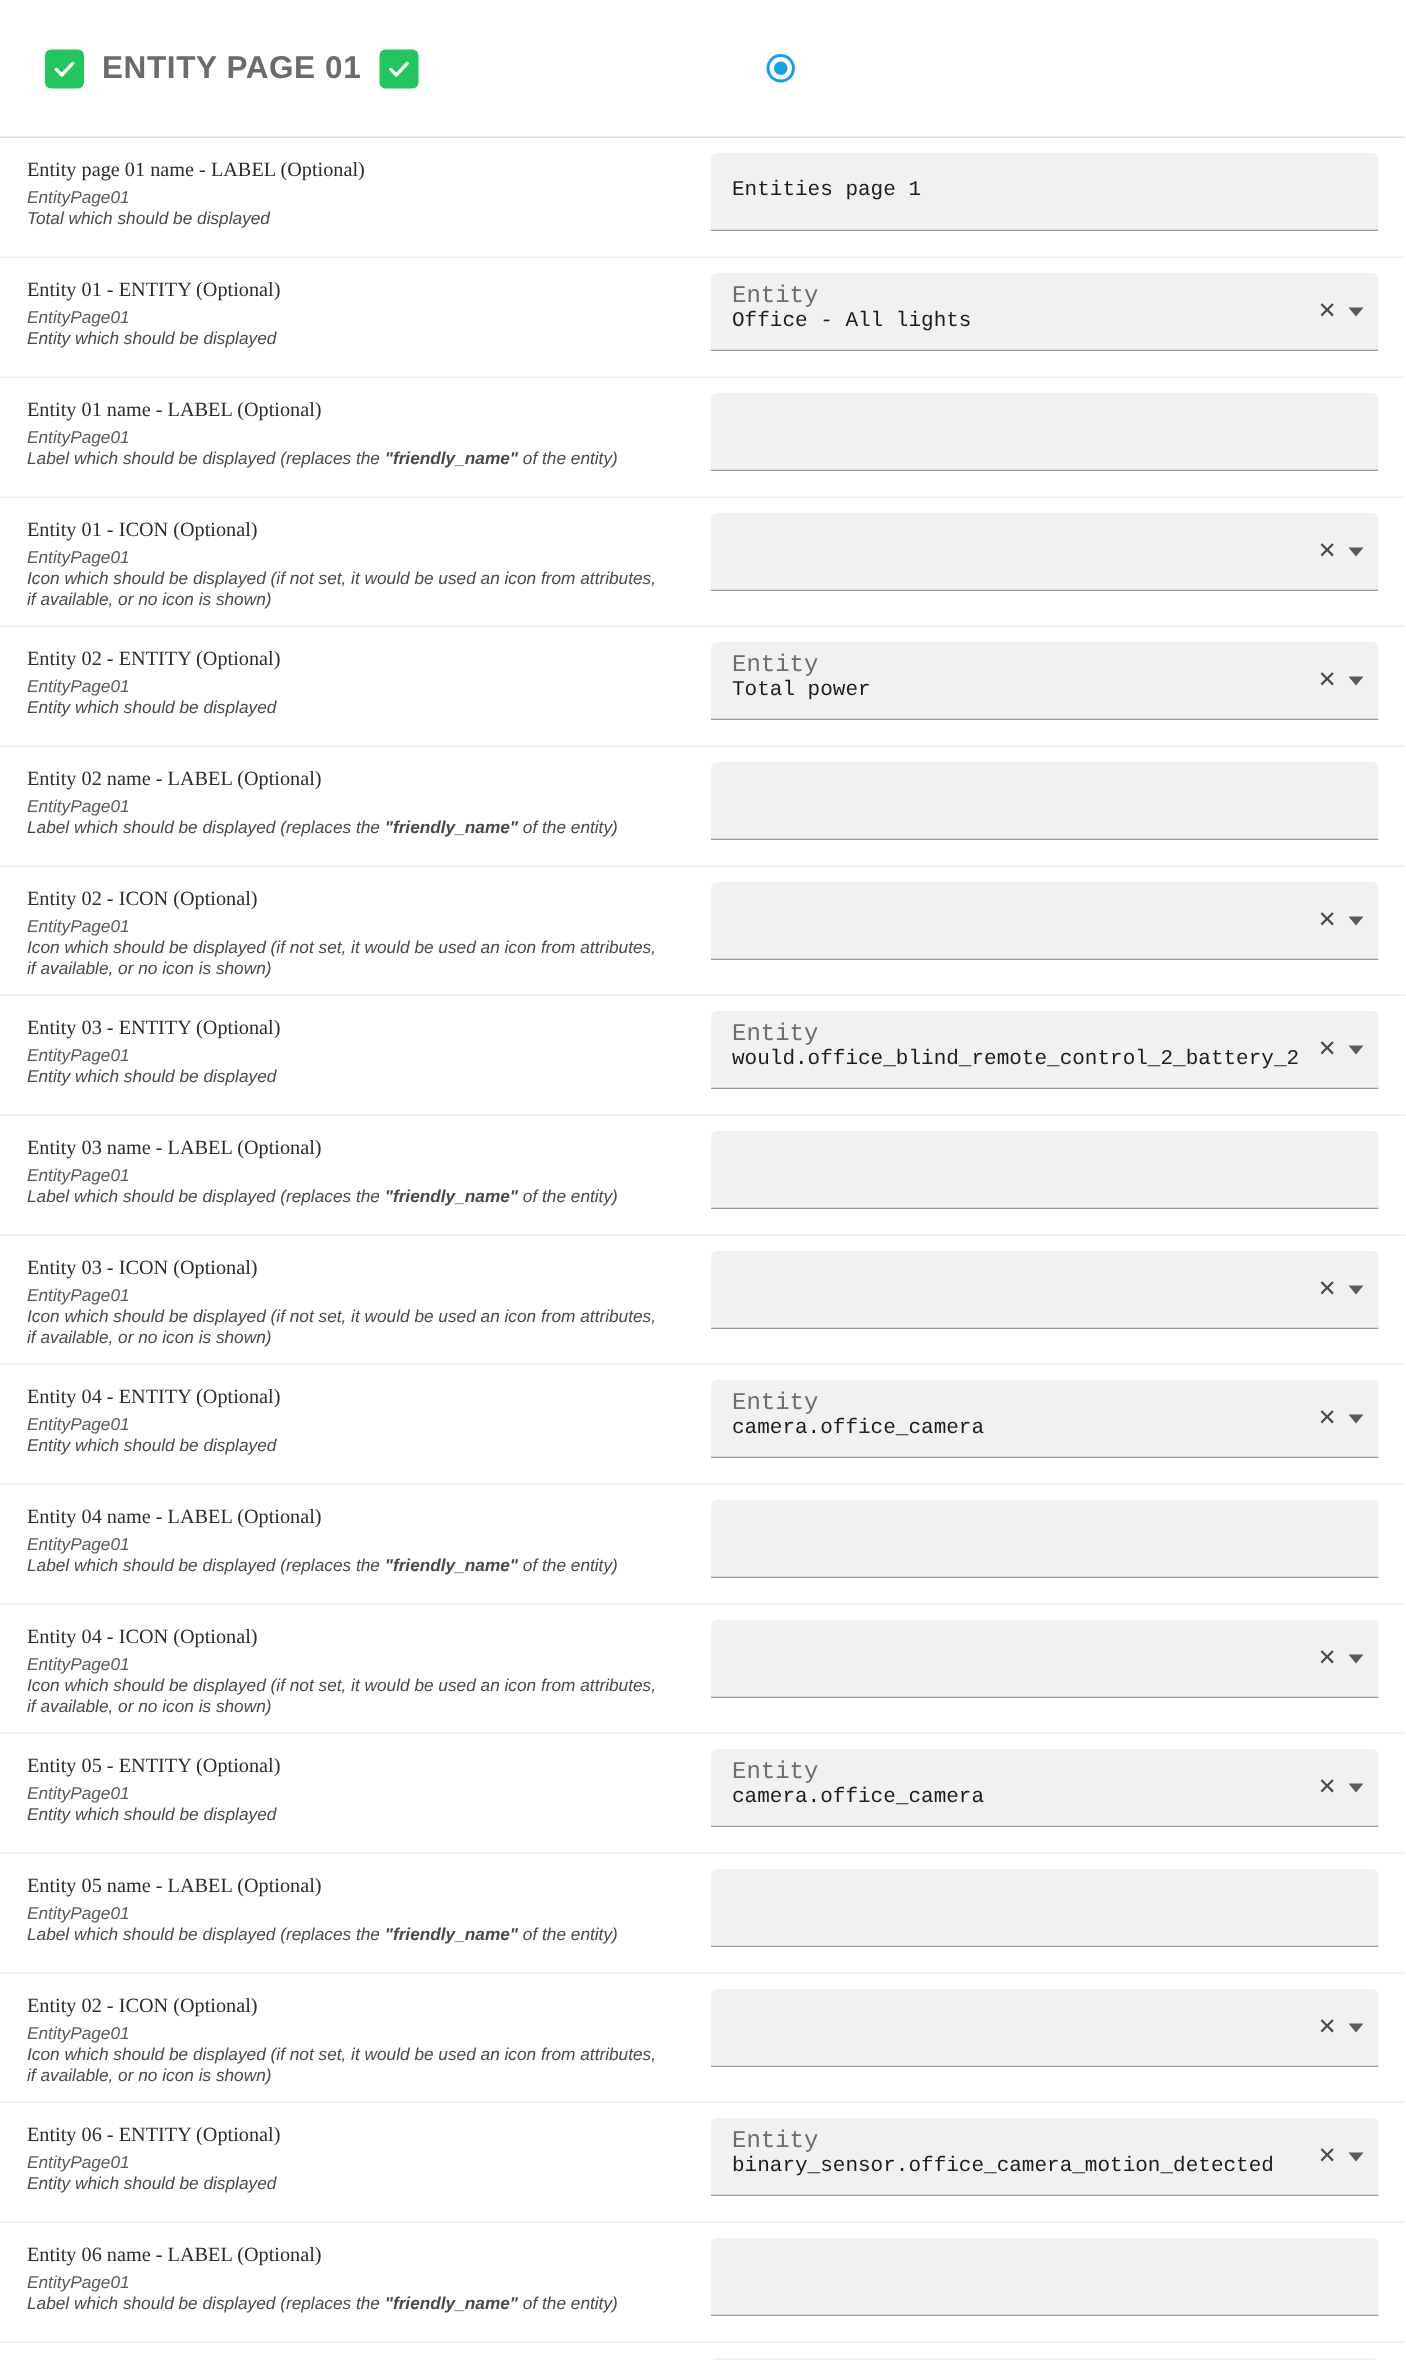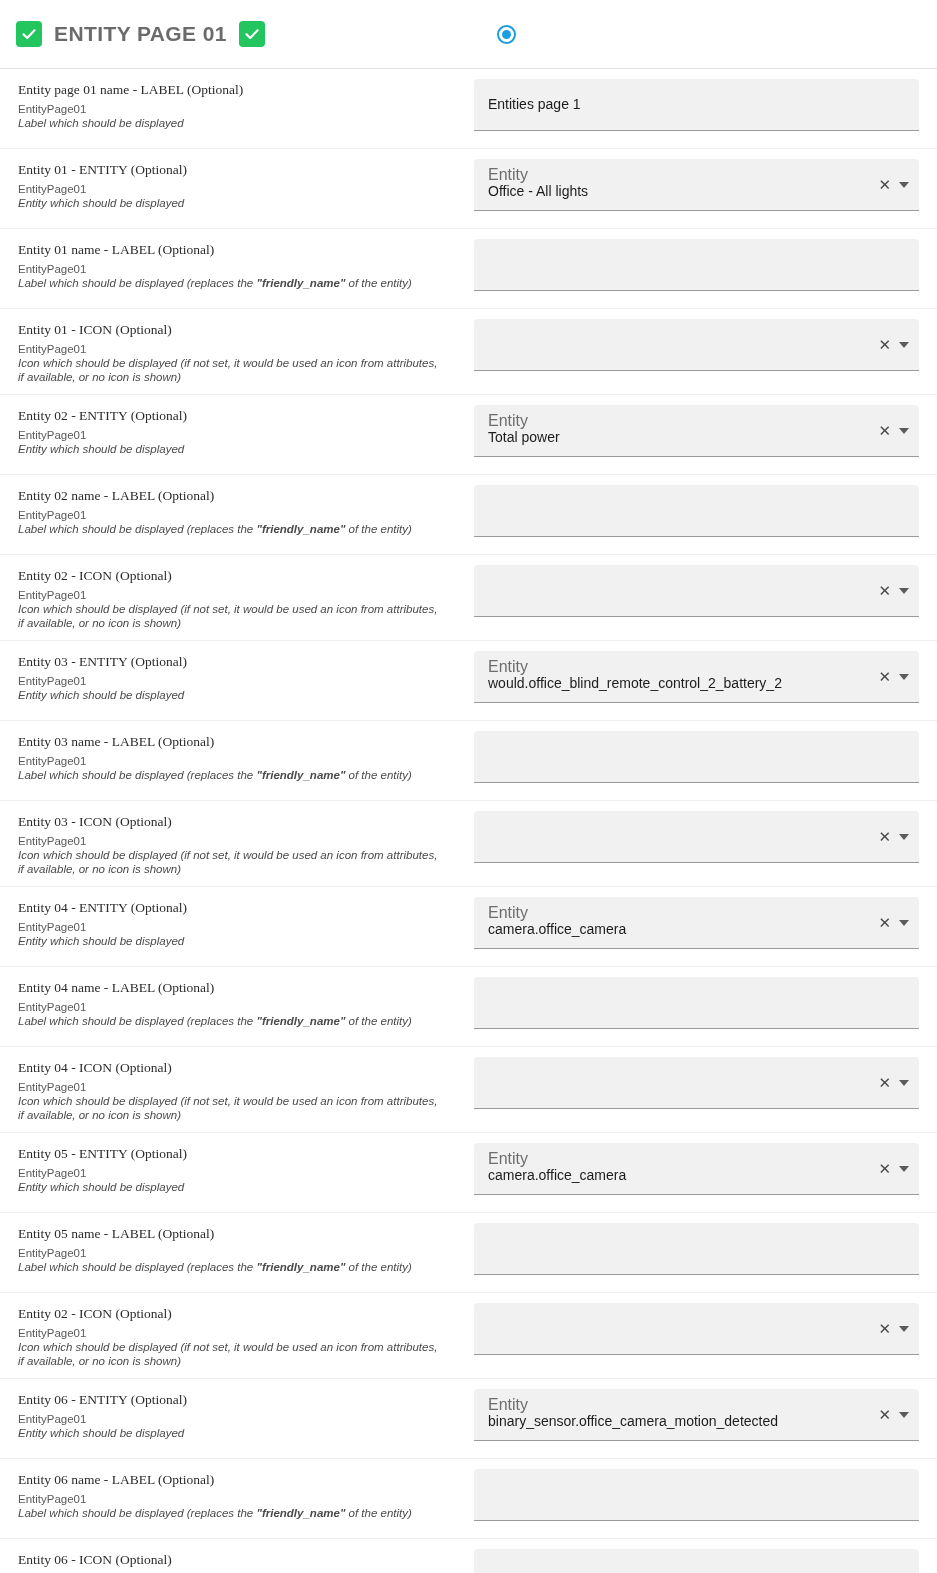--- a/index.html
+++ b/index.html
@@ -12,25 +12,25 @@
   #page {
     width: 937px;
     min-height: 1573px;
     position: relative;
     background: #ffffff;
     overflow: hidden;
   }
 
   
   .header {
-    height: 69px;
+    height: 92px;
     display: flex;
     align-items: center;
     border-bottom: 1px solid #e0e0e0;
-    padding: 0 16px;
+    padding: 0 30px;
     background: #fff;
   }
   .check-box {
     width: 26px;
     height: 26px;
     border-radius: 4px;
     background: #22c55e;
     display: inline-flex;
     align-items: center;
     justify-content: center;
@@ -88,20 +88,21 @@
   .lbl-title {
     font-size: 13.5px;
     color: #2b2b2b;
     line-height: 18px;
     margin-bottom: 3px;
     font-family: Liberation Serif, serif;
   }
   .lbl-sub {
     font-size: 11.5px;
     color: #5a5a5a;
+    font-style: italic;
     line-height: 14px;
   }
   .lbl-desc {
     font-size: 11.5px;
     color: #4a4a4a;
     font-style: italic;
     line-height: 14px;
   }
   .lbl-desc b { font-weight: bold; }
 
@@ -116,20 +117,21 @@
     align-items: center;
     padding: 6px 8px 6px 14px;
     position: relative;
   }
   .field-texts {
     flex: 1;
     display: flex;
     flex-direction: column;
     justify-content: flex-start;
     min-width: 0;
+    font-family: Liberation Mono, monospace;
   }
   .field-floating {
     font-size: 16px;
     color: #6d6d6d;
     line-height: 13px;
     margin-bottom: 1px;
   }
   .field-value {
     font-size: 14px;
     color: #1c1c1c;
@@ -183,21 +185,21 @@
         <span class="radio-inner"></span>
       </span>
     </span>
   </div>
 
   <div id="rows">
       <div class="row">
         <div class="row-left">
           <div class="lbl-title">Entity page 01 name - LABEL (Optional)</div>
           <div class="lbl-sub">EntityPage01</div>
-          <div class="lbl-desc"><span>Label which should be displayed</span></div>
+          <div class="lbl-desc"><span>Total which should be displayed</span></div>
         </div>
         <div class="row-right">
           <div class="field">
             <div class="field-texts">
               <div class="field-value">Entities page 1</div>
             </div>
           </div>
         </div>
       </div>
       <div class="row">

